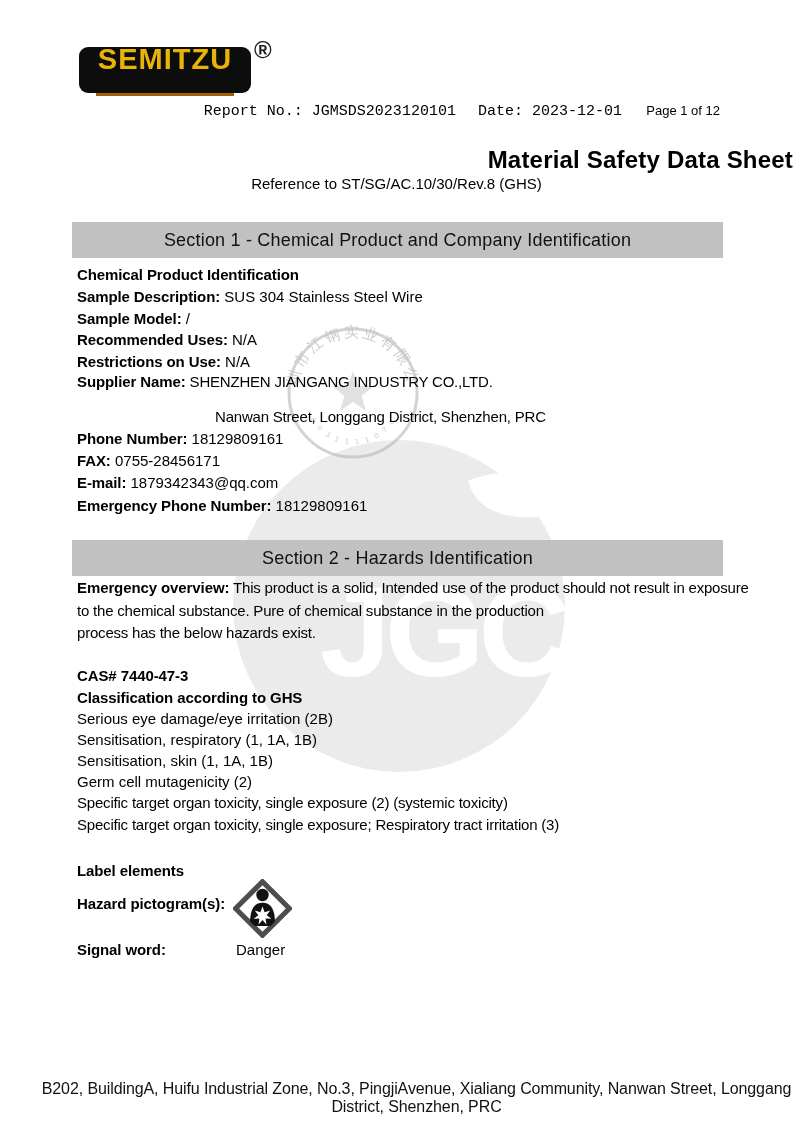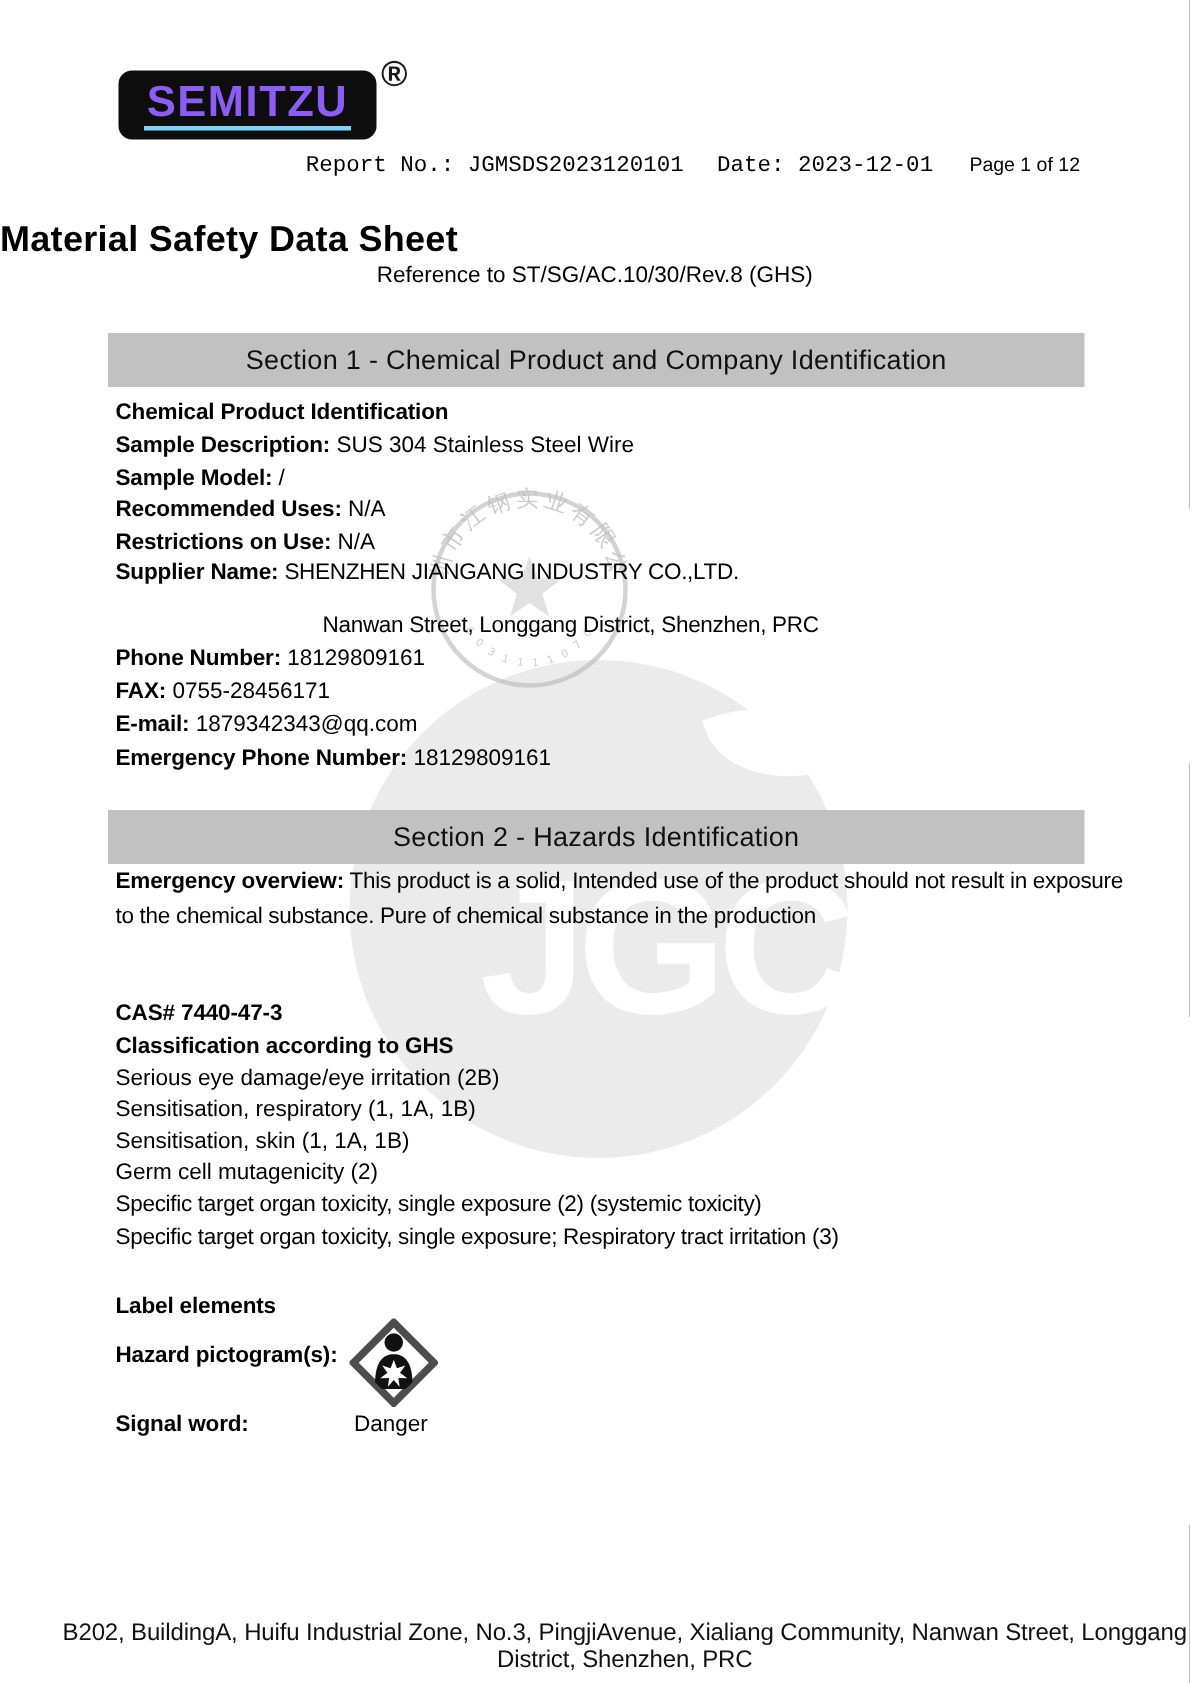--- a/index.html
+++ b/index.html
@@ -30,30 +30,30 @@
   
   .wm-stamp { position:absolute; left:282px; top:322px; opacity:.8; }
 
   
   .logo-box {
     position:absolute; left:79px; top:47px; width:172px; height:46px;
     background:#0d0d0d; border-radius:9px;
     display:flex; align-items:center; justify-content:center;
   }
   .logo-text {
-    color:#8b5cf6; font-weight:bold; font-size:29px; letter-spacing:1px;
-    border-bottom:3px solid #7dd3fc; padding:0 2px 1px 2px; line-height:1.05;
+    color:#eab308; font-weight:bold; font-size:29px; letter-spacing:1px;
+    border-bottom:3px solid #a16207; padding:0 2px 19px 2px; line-height:1.05;
   }
   .reg-mark { position:absolute; left:254px; top:36px; font-size:24px; font-weight:bold; color:#1a1a1a; }
 
   .report-line { position:absolute; left:0; top:101px; width:720px; text-align:right; white-space:nowrap; }
   .report-line .seg { margin-left:18px;font-family:Liberation Mono, monospace; }
   .report-line .page-seg { font-size:13px; margin-left:20px; }
 
-  .doc-title { position:absolute; left:0; top:146px; width:100%; text-align:left; font-size:24px; font-weight:bold; letter-spacing:.2px; }
+  .doc-title { position:absolute; left:0; top:146px; width:100%; text-align:right; font-size:24px; font-weight:bold; letter-spacing:.2px; }
   .doc-subtitle { position:absolute; left:0; top:175px; width:100%; text-align:center; font-size:15px; }
 
   .section-bar {
     position:absolute; left:72px; width:651px; height:36px; background:#c1c1c1;
     display:flex; align-items:center; justify-content:center;
     font-size:18px; color:#111; letter-spacing:.2px;
   }
   .bar-1 { top:222px; } .bar-2 { top:540px; }
 
   .row { position:absolute; left:77px; white-space:nowrap; }
@@ -146,20 +146,23 @@
     </div>
 
     <div class="section-bar bar-2">Section 2 - Hazards Identification</div>
 
     <div class="row tight" style="top:579px">
       <b>Emergency overview:</b> <span>This product is a solid, Intended use of the product should not result in exposure</span>
     </div>
     <div class="row tight" style="top:602px">
       <span>to the chemical substance. Pure of chemical substance in the production</span>
     </div>
+    <div class="row tight" style="top:624px">
+      <span>process has the below hazards exist.</span>
+    </div>
 
     <div class="row" style="top:667px">
       <b>CAS# 7440-47-3</b>
     </div>
     <div class="row" style="top:689px">
       <b>Classification according to GHS</b>
     </div>
     <div class="row" style="top:710px">Serious eye damage/eye irritation  (2B)</div>
     <div class="row" style="top:731px">Sensitisation, respiratory (1, 1A, 1B)</div>
     <div class="row" style="top:752px">Sensitisation, skin (1, 1A, 1B)</div>

